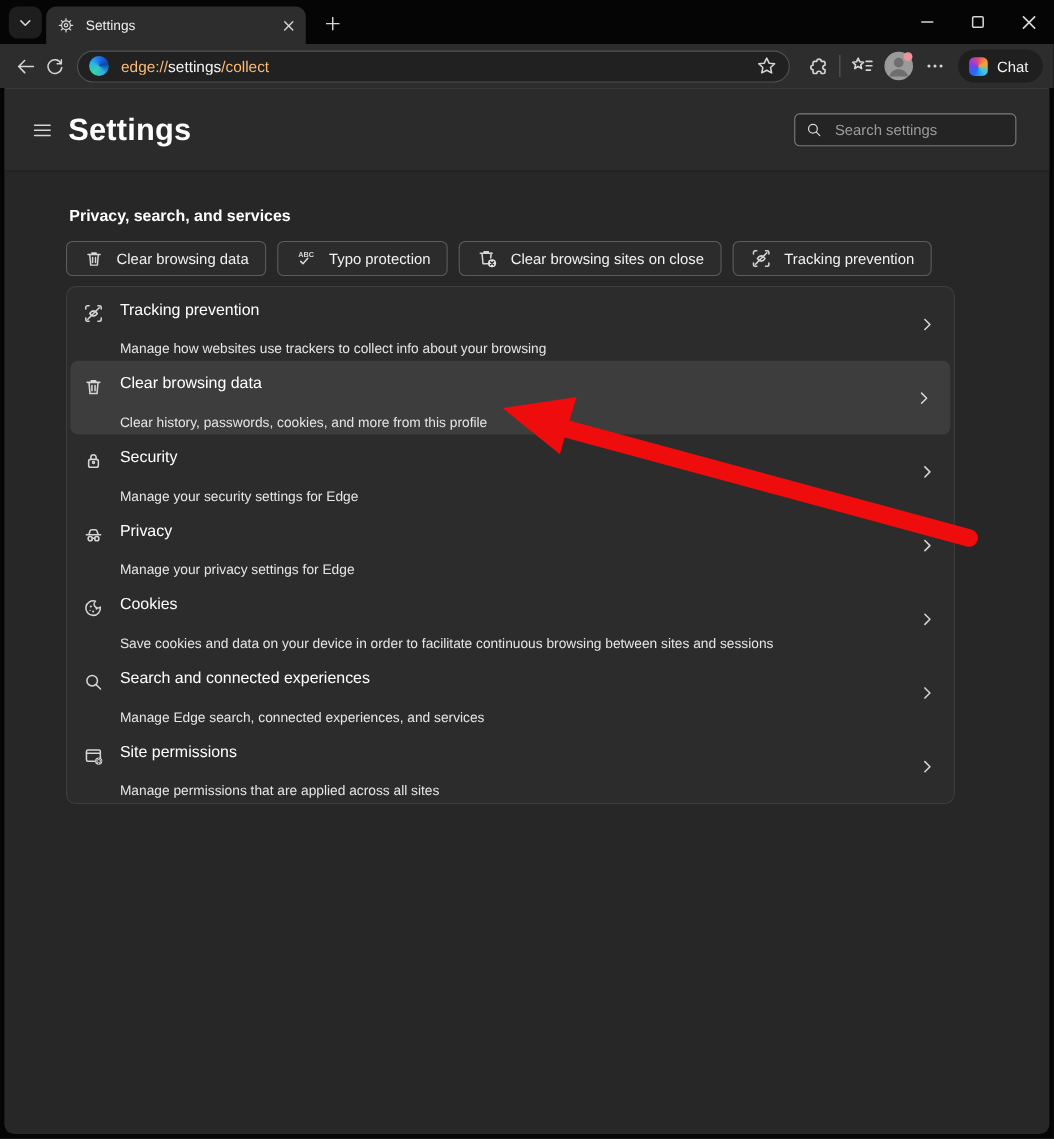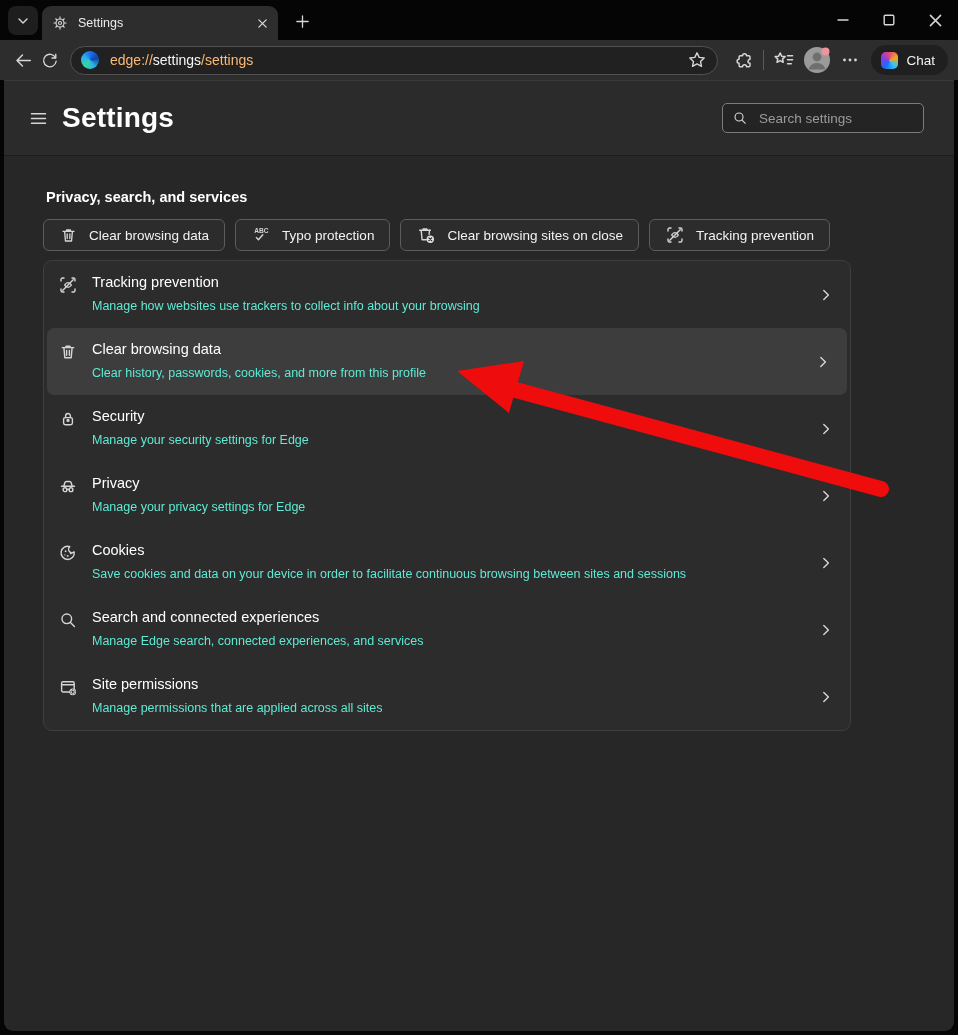--- a/index.html
+++ b/index.html
@@ -48,36 +48,36 @@
     border-radius:0 0 9px 9px;overflow:hidden;border-top:1px solid #3a3a3a;box-sizing:border-box;}
   .page-header{height:74px;background:#2b2b2b;border-bottom:1px solid #1d1d1d;
     display:flex;align-items:center;padding-left:26px;position:relative;}
   .page-title{color:#ffffff;font-size:28px;font-weight:600;margin-left:15px;letter-spacing:.2px;}
   .search-box{position:absolute;right:30px;top:22px;width:202px;height:30px;background:#242424;
     border:1px solid #7c7c7c;border-radius:5px;display:flex;align-items:center;padding:0 9px;box-sizing:border-box;}
   .search-box input{background:transparent;border:0;outline:0;color:#cfcfcf;font-size:13.5px;
     margin-left:9px;width:100%;font-family:"Liberation Sans",sans-serif;}
   .search-box input::placeholder{color:#9b9b9b;}
 
-  .content{padding:33px 0 0 39px;}
+  .content{padding:33px 0 0 56px;}
   .section-heading{color:#ffffff;font-size:14.5px;font-weight:700;margin:0 0 14px 3px;}
   .quick-actions{display:flex;gap:10px;margin-bottom:9px;}
   .qa-btn{height:32px;background:#2c2c2c;border:1px solid #5c5c5c;border-radius:6px;color:#f2f2f2;
     font-size:13.5px;display:flex;align-items:center;gap:11px;padding:0 15px;box-sizing:border-box;
     font-family:"Liberation Sans",sans-serif;}
 
   .card{width:808px;background:#2c2c2c;border:1px solid #3e3e3e;border-radius:9px;
     box-sizing:border-box;overflow:hidden;}
   .row{height:67px;display:flex;align-items:flex-start;padding:13px 18px 0 14px;
     box-sizing:border-box;position:relative;}
   .row.highlighted{background:#3d3d3d;border-radius:7px;margin:0 3px;padding-left:11px;}
   .row-icon{width:20px;margin-top:1px;flex:0 0 auto;}
   .row-text{margin-left:14px;}
   .row-title{color:#ffffff;font-size:14.5px;line-height:17px;}
-  .row-desc{color:#5eead4;font-size:12.5px;margin-top:8px;}
+  .row-desc{color:#e5e5e5;font-size:12.5px;margin-top:19px;}
   .row-chevron{position:absolute;right:14px;top:50%;margin-top:-10px;}
 
   .arrow-overlay{position:absolute;inset:0;z-index:40;pointer-events:none;}
 </style>
 </head>
 <body>
 
 <div class="titlebar">
   <div class="tab-search-btn">
     <span>
@@ -146,21 +146,21 @@
   <div class="nav-btn">
     <span>
       <svg width="19" height="19" viewBox="0 0 20 20">
         <path class="ico" d="M16.4 7.2A6.6 6.6 0 1 0 17 10.8" stroke-width="1.6"></path>
         <path class="ico" d="M16.6 3.4v4h-4" stroke-width="1.6"></path>
       </svg>
     </span>
   </div>
   <div class="addr-bar">
     <span class="edge-logo"></span>
-    <span class="url"><span class="dim">edge://</span><span class="lit">settings</span><span class="dim">/settings</span></span>
+    <span class="url"><span class="dim">edge://</span><span class="lit">settings</span><span class="dim">/collect</span></span>
     <span class="addr-star">
       <svg width="20" height="20" viewBox="0 0 20 20">
         <path class="ico" d="M10 2.8l2.2 4.6 5 .6-3.7 3.4 1 4.9L10 13.9l-4.5 2.4 1-4.9L2.8 8l5-.6z" stroke="#bdbdbd"></path>
       </svg>
     </span>
   </div>
   <div class="tb-icon">
     <span>
       <svg width="21" height="21" viewBox="0 0 20 20">
         <path class="ico" d="M7 5.5h2.1a1.9 1.9 0 1 1 3.8 0H15a1.2 1.2 0 0 1 1.2 1.2v2.2a1.9 1.9 0 1 0 0 3.8v2.1a1.2 1.2 0 0 1-1.2 1.2h-2.1a1.9 1.9 0 1 0-3.8 0H7a1.2 1.2 0 0 1-1.2-1.2v-2.1a1.9 1.9 0 1 1 0-3.8V6.7A1.2 1.2 0 0 1 7 5.5z"></path>

